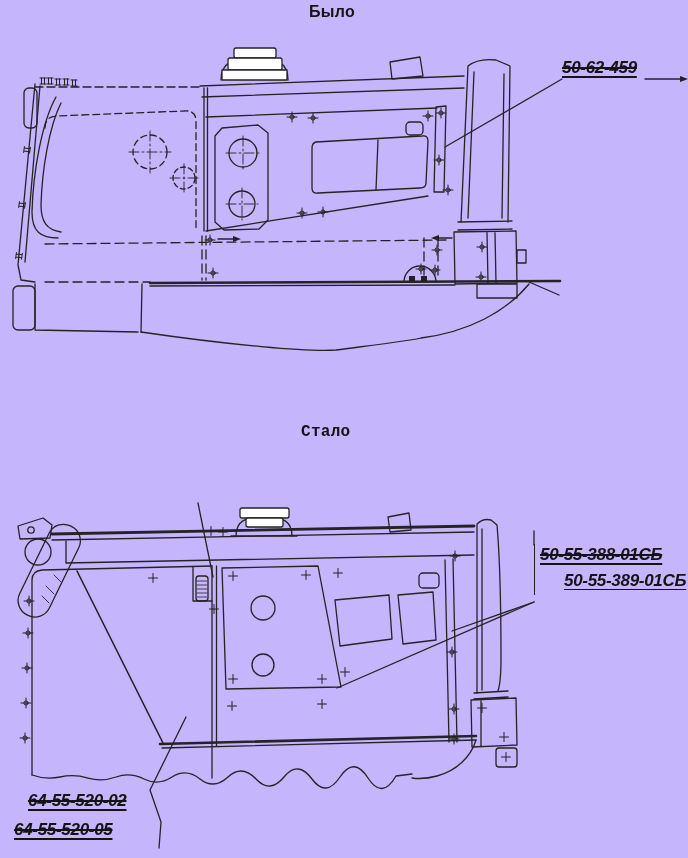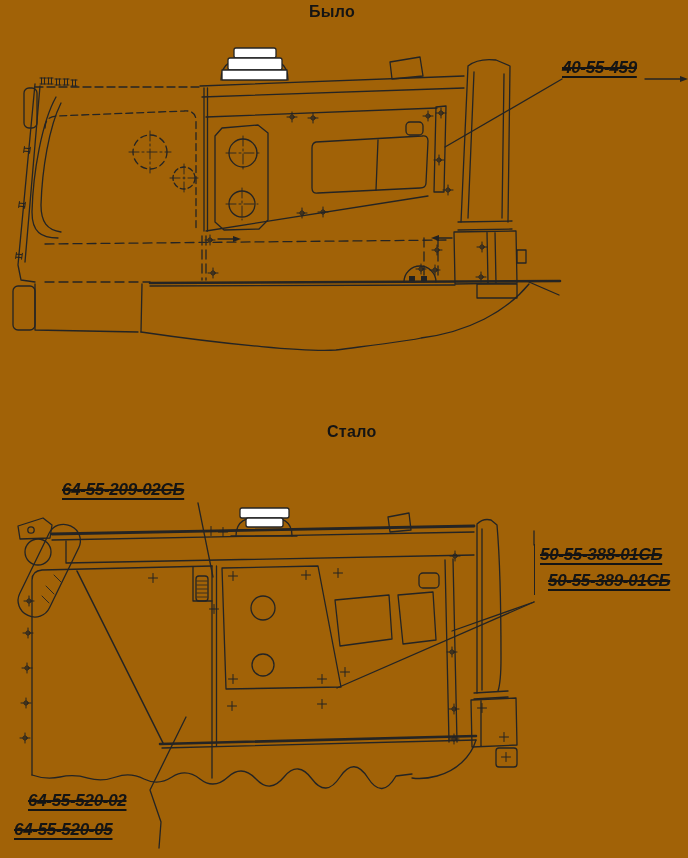--- a/index.html
+++ b/index.html
@@ -1,24 +1,24 @@
 <!DOCTYPE html>
 <html><head>
 <meta charset="utf-8">
 <style>
   html,body{margin:0;padding:0;background:#ffffff;}
   body{width:688px;height:858px;font-family:"Liberation Sans",sans-serif;}
-  .canvas{position:relative;width:688px;height:858px;background:#a16207;overflow:hidden;}
+  .canvas{position:relative;width:688px;height:858px;background:#c4b5fd;overflow:hidden;}
   svg.art{position:absolute;left:0;top:0;}
   .fig-title{position:absolute;font-weight:bold;font-size:16px;color:#141414;letter-spacing:.3px;white-space:nowrap;}
   .callout{position:absolute;font-style:italic;font-weight:bold;font-size:17px;letter-spacing:-.3px;color:#141414;
            text-decoration:underline line-through;text-decoration-thickness:1.6px;text-underline-offset:3px;white-space:nowrap;}
   .callout-box{position:absolute;border-left:1.7px solid #222;padding:1px 0 4px 5px;display:flex;flex-direction:column;gap:6px;justify-content:center;}
   .callout-box .callout{position:static;}
-  .callout-box .row2{margin-left:8px;}
+  .callout-box .row2{margin-left:24px;text-decoration:underline;}
 </style>
 </head>
 <body>
 
 <div class="canvas">
 
 <svg class="art" width="688" height="858" viewBox="0 0 688 858">
   <defs>
     <g id="bolt" stroke="#222" fill="none" stroke-width="1">
       <path d="M-5 0H5M0 -5V5"></path>
@@ -255,25 +255,24 @@
       <path d="M198 503 L213 577"></path>
       <path d="M534 602 L452 631"></path>
       <path d="M534 602 L337 688"></path>
       <path d="M186 717 L150 790 M150 790 L161 822 M161 822 L159 848"></path>
       <path d="M534 531 V545"></path>
     </g>
   </g>
 </svg>
 
   <div class="fig-title" style="left:309px;top:3px;">Было</div>
-  <div class="fig-title" style="left:327px;top:423px;">Стало</div>
-
-  <div class="callout" style="left:562px;top:58px;">40-55-459</div>
-
-  <div class="callout" style="left:62px;top:480px;">64-55-209-02СБ</div>
+  <div class="fig-title" style="left:301px;top:423px;font-family:Liberation Mono, monospace;">Стало</div>
+
+  <div class="callout" style="left:562px;top:58px;">50-62-459</div>
+
 
   <div class="callout-box" style="left:534px;top:544px;">
     <div class="callout">50-55-388-01СБ</div>
     <div class="callout row2">50-55-389-01СБ</div>
   </div>
 
   <div class="callout" style="left:28px;top:791px;">64-55-520-02</div>
   <div class="callout" style="left:14px;top:820px;">64-55-520-05</div>
 
 </div>

